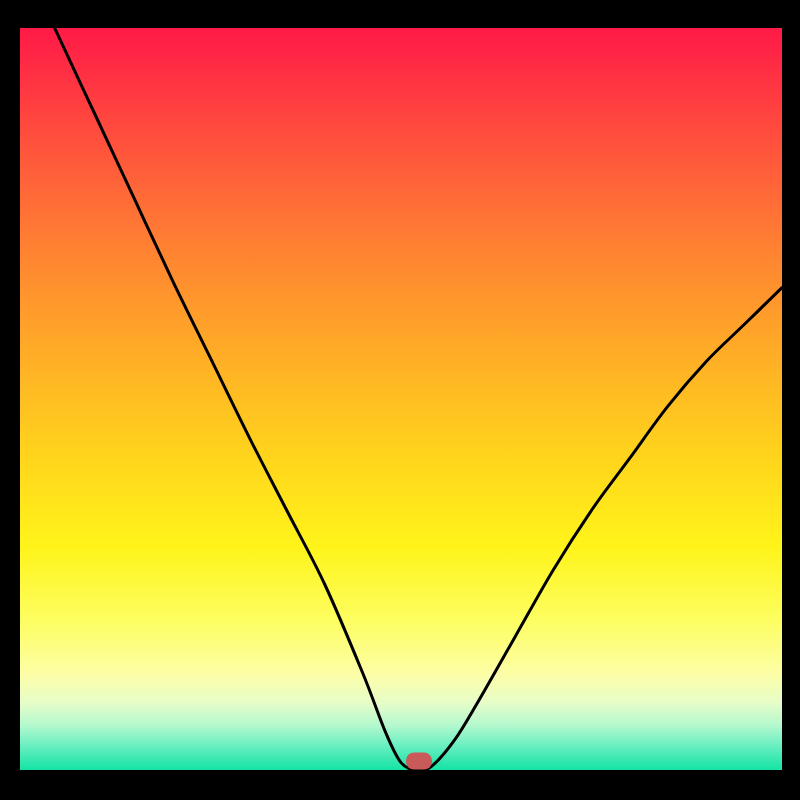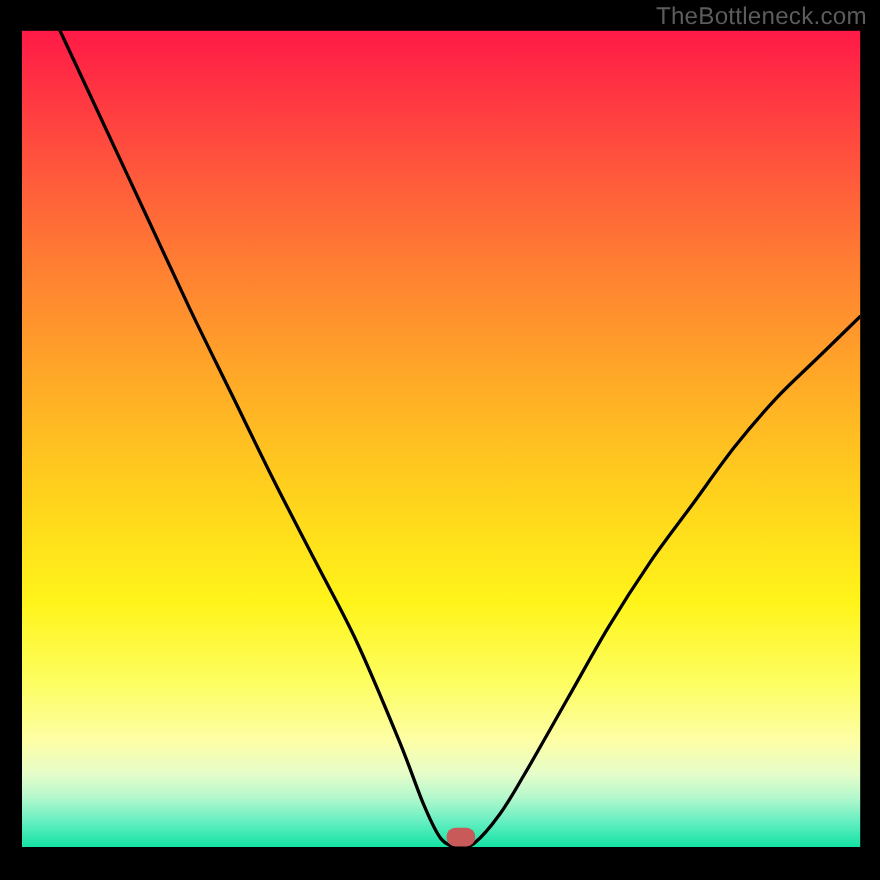--- a/index.html
+++ b/index.html
@@ -65,21 +65,20 @@
     border-radius: 8px;
     transform: translate(-50%, -50%);
     z-index: 5;
   }
 </style>
 </head>
 <body>
 
 <div class="frame">
 
-  <div class="watermark">TheBottleneck.com</div>
 
   <div class="plot-area">
 
     <svg class="curve-svg" viewBox="0 0 762 742" preserveAspectRatio="none">
       <path id="curve-path" fill="none" stroke="#000000" stroke-width="3" stroke-linecap="round" stroke-linejoin="round" d="M 34.6 0.0 C 34.6 0.0, 34.1 -1.2, 34.6 0.0 C 35.2 1.2, 31.2 -7.4, 38.1 7.4 C 45.0 22.3, 63.5 61.8, 76.2 89.0 C 88.9 116.2, 101.6 143.5, 114.3 170.7 C 127.0 197.9, 139.7 225.7, 152.4 252.3 C 165.1 278.9, 177.8 304.2, 190.5 330.2 C 203.2 356.2, 215.9 382.7, 228.6 408.1 C 241.3 433.5, 254.0 457.6, 266.7 482.3 C 279.4 507.0, 292.1 529.3, 304.8 556.5 C 317.5 583.7, 332.7 620.8, 342.9 645.5 C 353.1 670.3, 359.4 690.1, 365.8 704.9 C 372.1 719.7, 375.9 728.4, 381.0 734.6 C 386.1 740.8, 391.2 741.4, 396.2 742.0 C 401.3 742.6, 405.1 743.2, 411.5 738.3 C 417.8 733.3, 426.7 722.8, 434.3 712.3 C 442.0 701.8, 447.0 692.5, 457.2 675.2 C 467.4 657.9, 482.6 630.7, 495.3 608.4 C 508.0 586.2, 520.7 562.7, 533.4 541.7 C 546.1 520.6, 558.8 500.9, 571.5 482.3 C 584.2 463.8, 596.9 447.7, 609.6 430.4 C 622.3 413.0, 635.0 394.5, 647.7 378.4 C 660.4 362.3, 673.1 347.5, 685.8 333.9 C 698.5 320.3, 711.2 309.2, 723.9 296.8 C 736.6 284.4, 755.6 265.9, 762.0 259.7"></path>
     </svg>
 
     <div id="marker" class="marker" style="left: 399px; top: 733px; background: rgb(200, 90, 90);"></div>
 
   </div>

